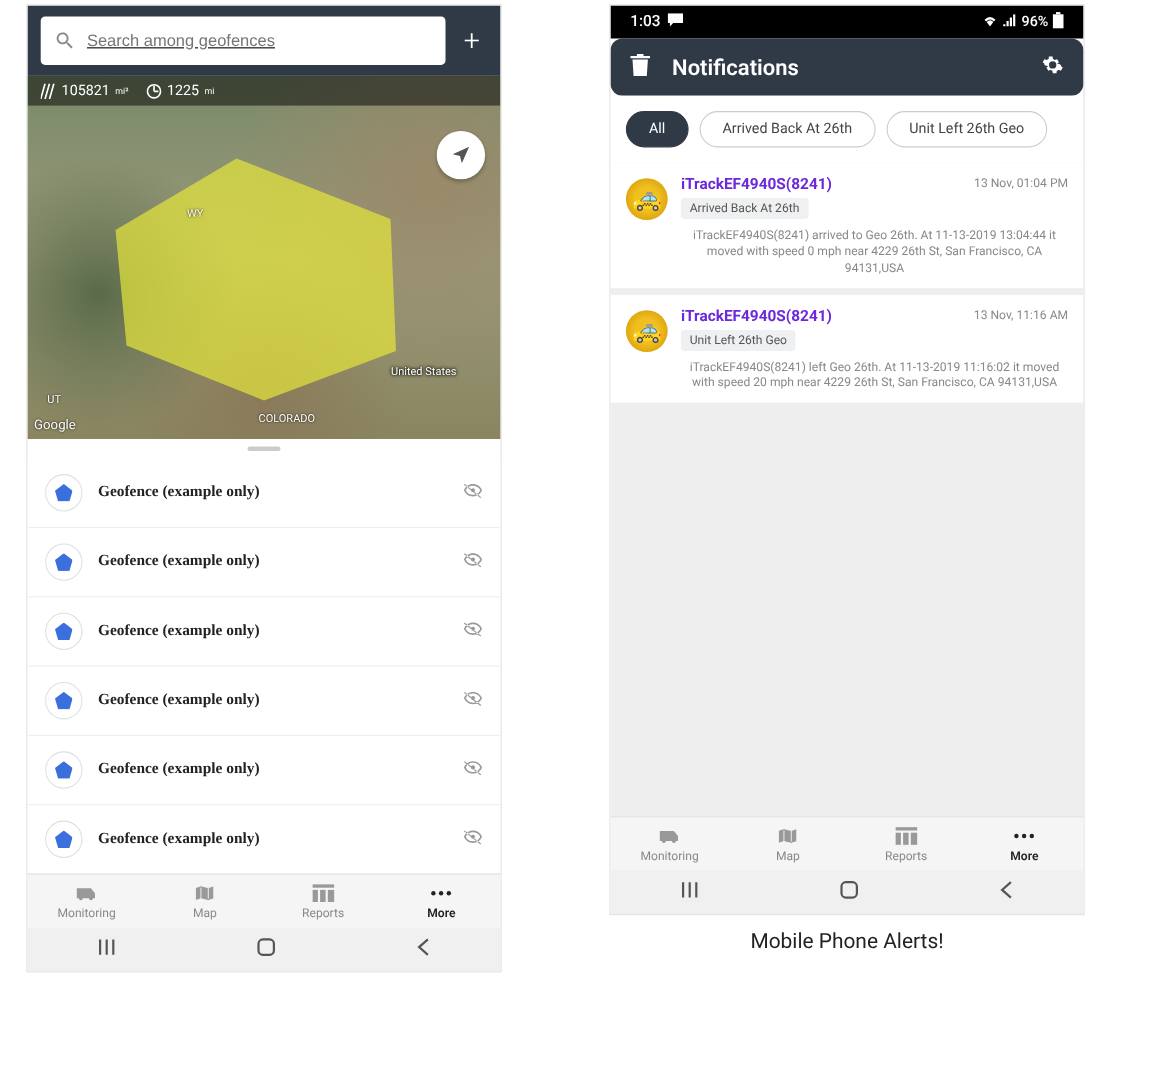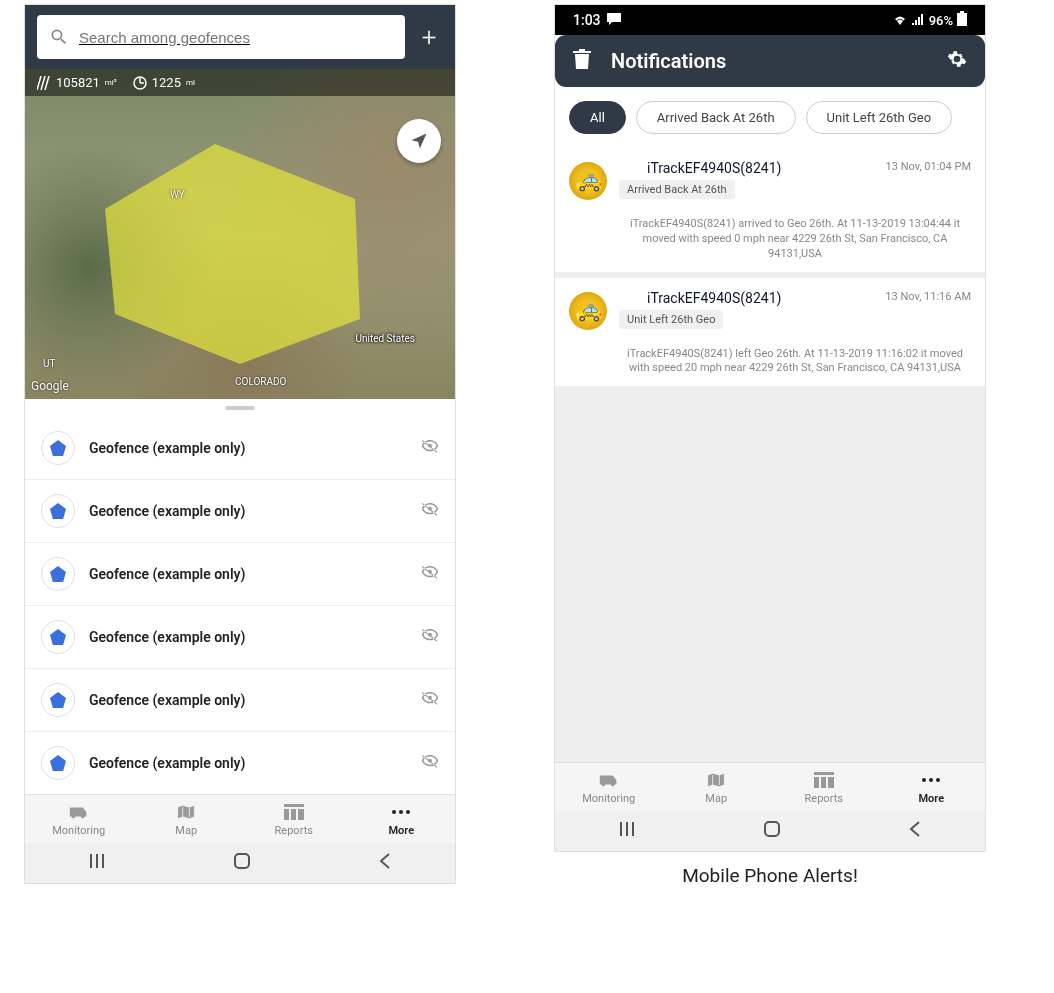--- a/index.html
+++ b/index.html
@@ -118,21 +118,21 @@
       position: absolute;
       bottom: 6px; left: 6px;
       color: #fff;
       font-size: 12px;
       text-shadow: 0 0 2px #000;
     }
     .drag-handle {
       height: 18px; display: flex; align-items: center; justify-content: center;
     }
     .drag-handle div { width: 30px; height: 4px; background: #ccc; border-radius: 2px; }
-    .geofence-list { background: #fff; }
+    .geofence-list { background: #fff; font-family: Liberation Serif, serif; }
     .geofence-item {
       display: flex;
       align-items: center;
       padding: 14px 16px;
       border-bottom: 1px solid #eee;
       gap: 14px;
     }
     .geofence-icon-wrap {
       width: 34px; height: 34px;
       border: 1px solid #e0e0e0;
@@ -221,35 +221,35 @@
       margin-top: 2px;
     }
     .car-icon::after {
       content: "🚕";
       position: absolute;
       font-size: 22px;
       top: 5px; left: 6px;
     }
     .notif-body { flex: 1; }
     .notif-top { display: flex; justify-content: space-between; align-items: flex-start; }
-    .notif-device { font-size: 14px; font-weight: 400; color: #0f172a; margin-left: 28px; }
+    .notif-device { font-size: 14px; font-weight: 700; color: #6d28d9; }
     .notif-time { font-size: 11px; color: #888; }
     .notif-badge {
       display: inline-block;
       background: #eef0f2;
       color: #555;
       font-size: 11px;
       padding: 3px 8px;
       border-radius: 3px;
       margin-top: 4px;
     }
     .notif-text {
       font-size: 11px;
       color: #888;
-      margin-top: 18px;
+      margin-top: 8px;
       line-height: 1.35;
       text-align: center;
       padding: 0 4px;
     }
     .notif-empty { height: 370px; background: #eee; }
     .sup { font-size: 8px; vertical-align: super; }
   </style>
 </head>
 <body>
 

